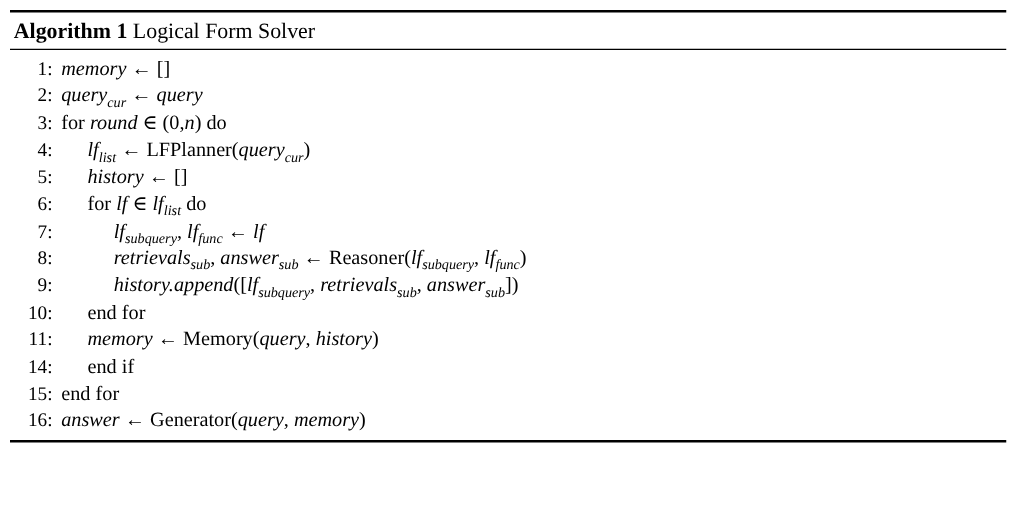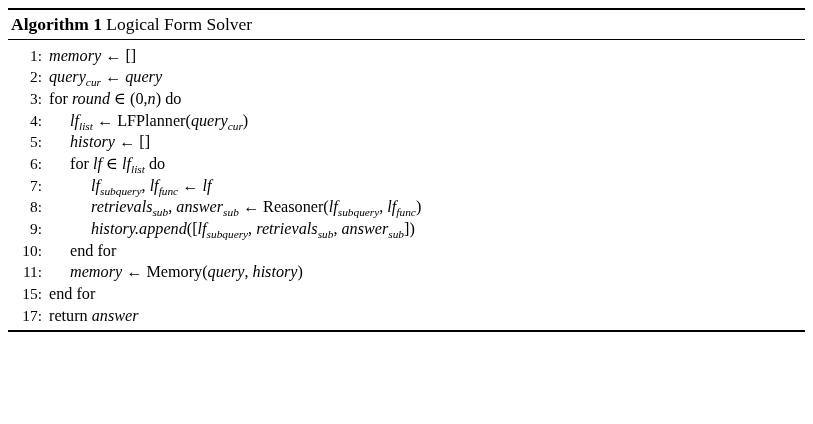--- a/index.html
+++ b/index.html
@@ -142,24 +142,28 @@
       </div>
       <div class="algo-line">
         <span class="lineno">10:</span>
         <span class="code ind1"><span class="kw">end for</span></span>
       </div>
       <div class="algo-line">
         <span class="lineno">11:</span>
         <span class="code ind1"><span class="var">memory</span><span class="op"> ← </span><span class="fn">Memory(</span><span class="var">query</span><span class="op">, </span><span class="var">history</span><span class="fn">)</span></span>
       </div>
       <div class="algo-line">
+        <span class="lineno">14:</span>
+        <span class="code ind1"><span class="kw">end if</span></span>
+      </div>
+      <div class="algo-line">
         <span class="lineno">15:</span>
         <span class="code"><span class="kw">end for</span></span>
       </div>
       <div class="algo-line">
-        <span class="lineno">17:</span>
-        <span class="code"><span class="kw">return</span><span class="op"> </span><span class="var">answer</span></span>
+        <span class="lineno">16:</span>
+        <span class="code"><span class="var">answer</span><span class="op"> ← </span><span class="fn">Generator(</span><span class="var">query</span><span class="op">, </span><span class="var">memory</span><span class="fn">)</span></span>
       </div>
     </div>
 
   <div class="rule-thick"></div>
 
 </div>
 
 </body></html>

